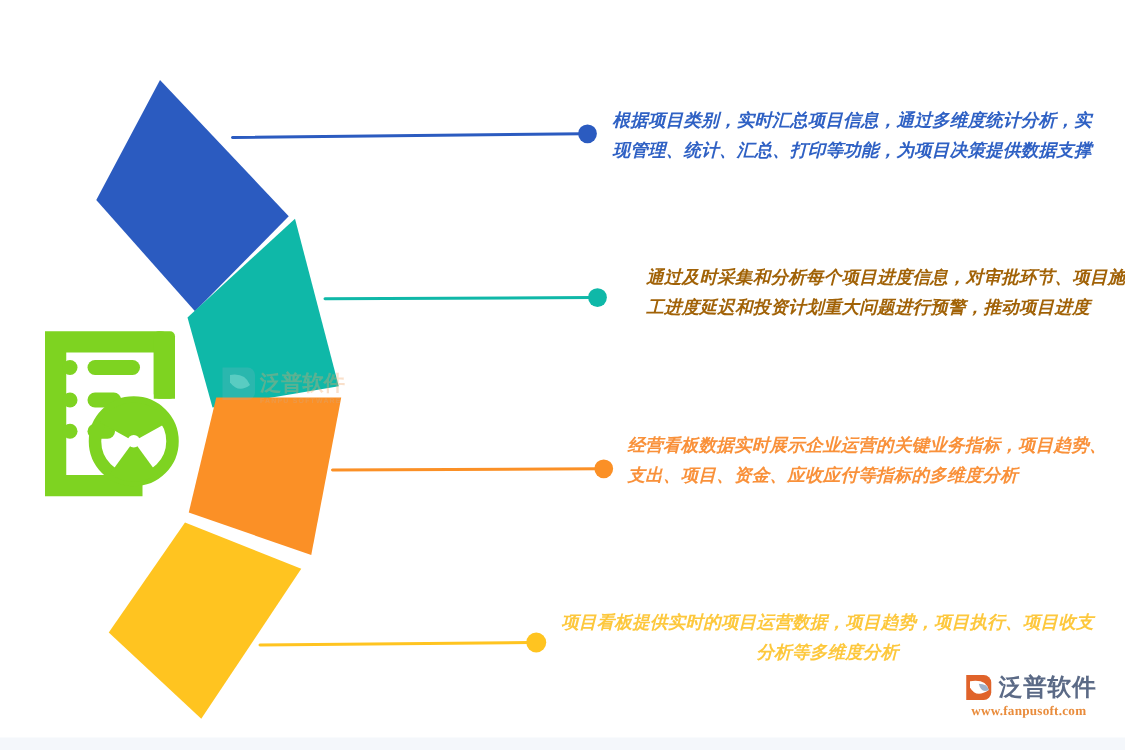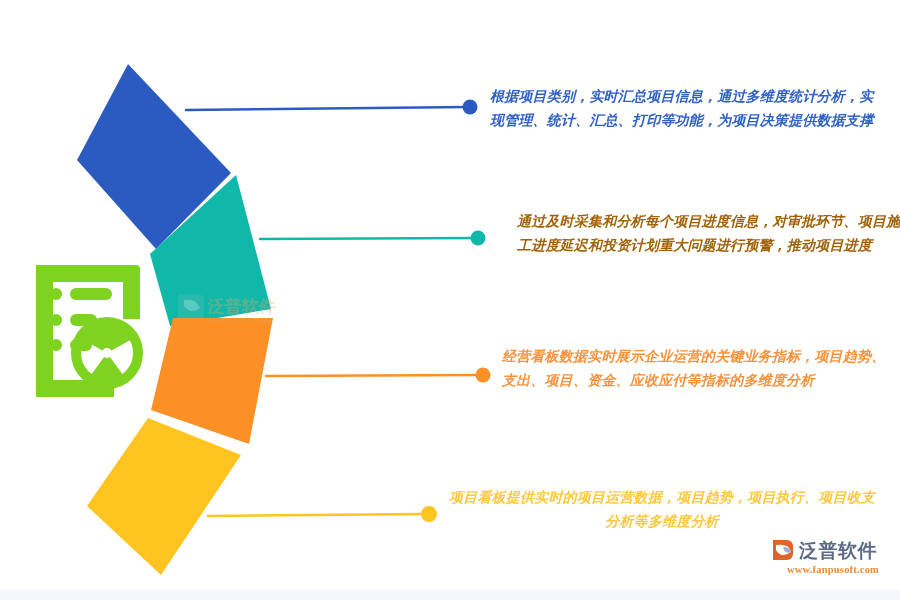--- a/index.html
+++ b/index.html
@@ -80,21 +80,21 @@
   }
   .brand-name {
     font-size: 19px;
     font-weight: 700;
     color: #5b6a86;
     letter-spacing: .5px;
     line-height: 1;
   }
   .brand-url {
     margin-top: 3px;
-    margin-left: 17px;
+    margin-left: 7px;
     font-size: 10.5px;
     font-weight: 700;
     color: #e98c3c;
     font-family: "Liberation Serif", serif;
     letter-spacing: .2px;
     line-height: 1;
   }
 </style>
 </head>
 <body>

